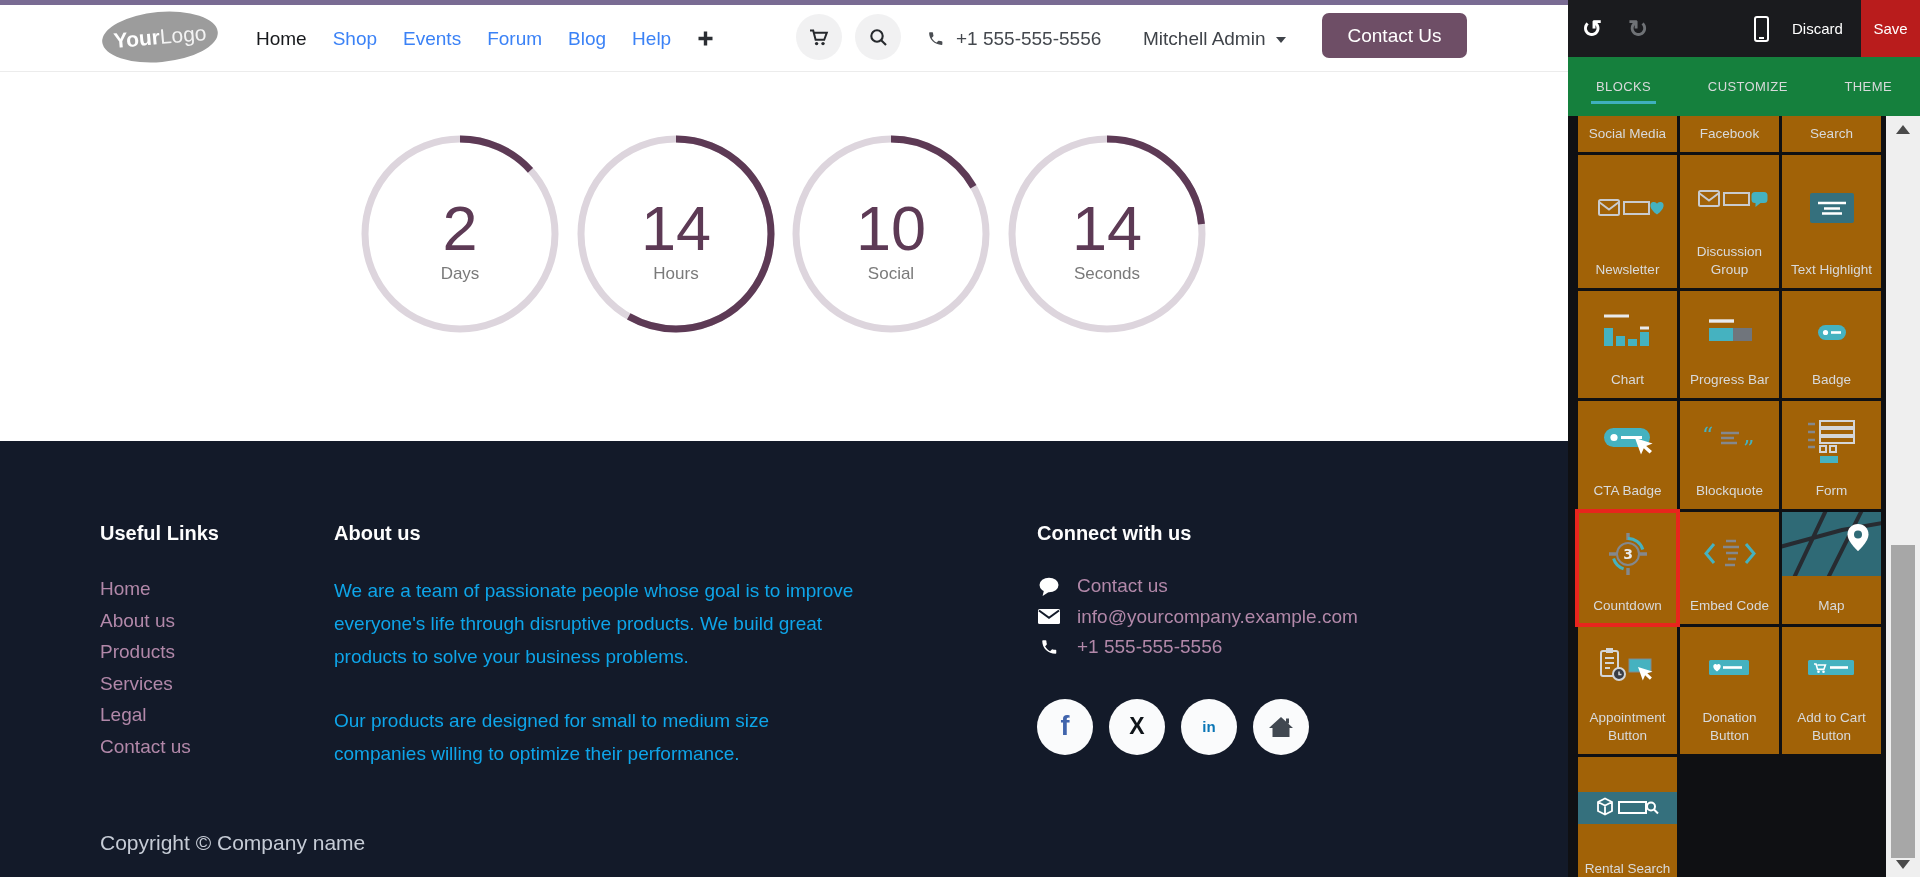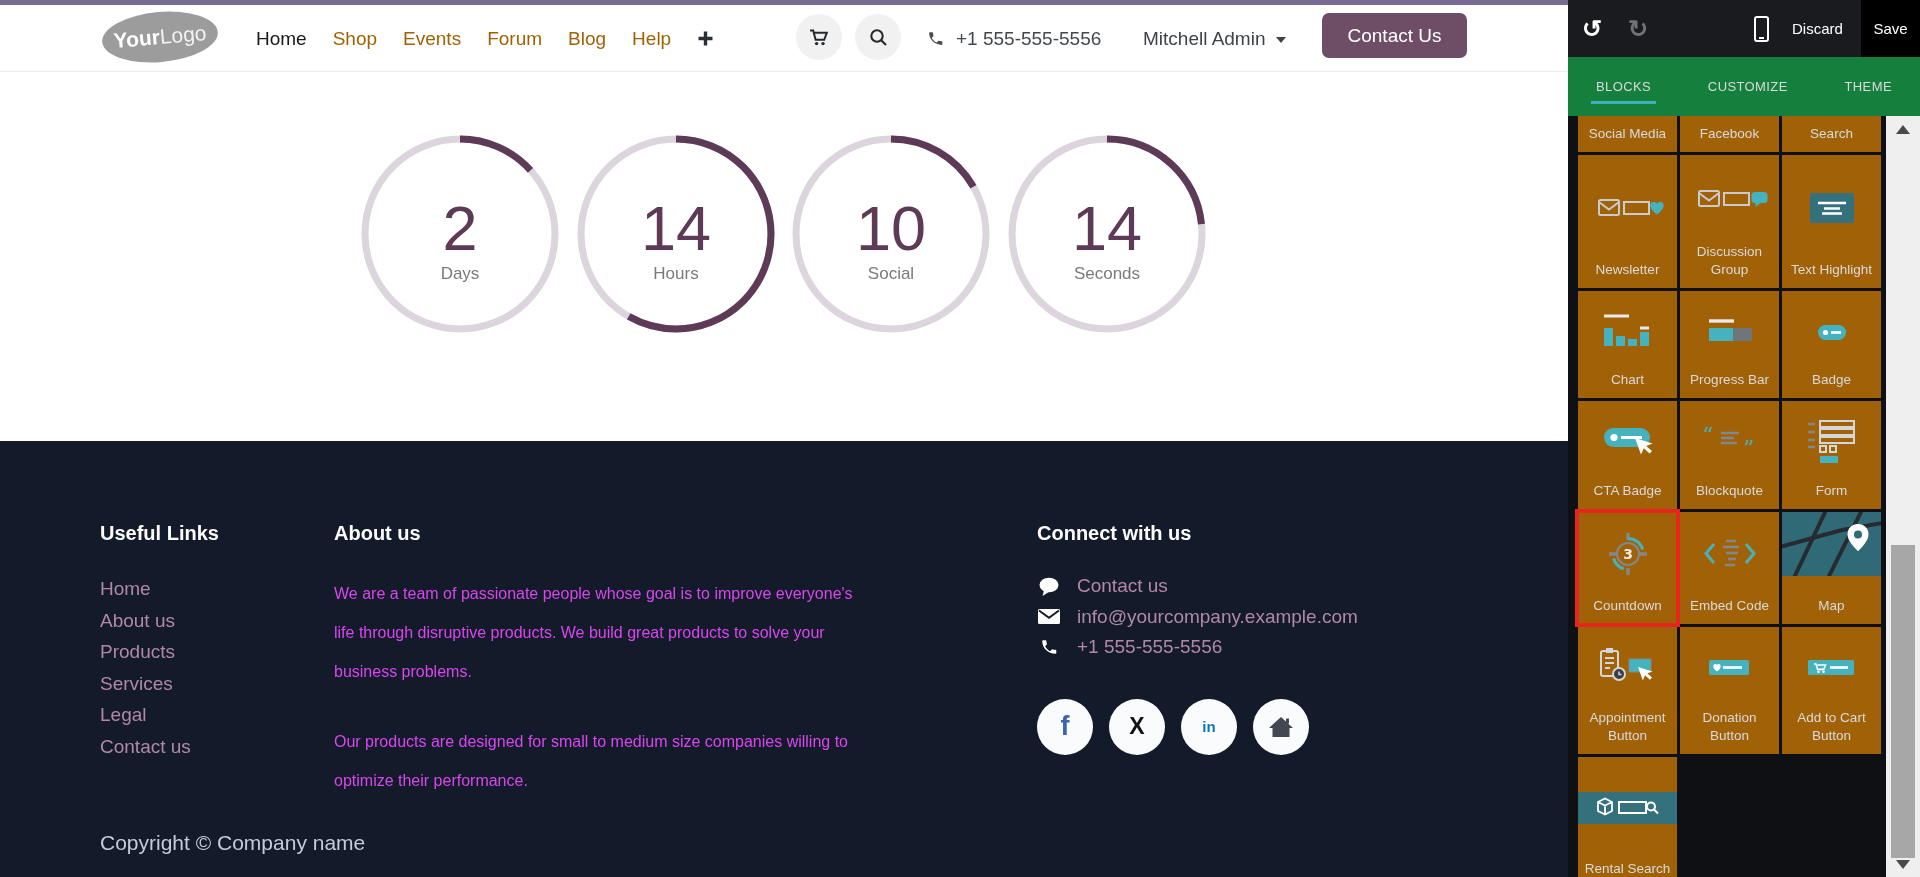--- a/index.html
+++ b/index.html
@@ -11,21 +11,21 @@
   .top-strip { position:absolute; left:0; top:0; width:1568px; height:5px; background:#796b93; }
 
   
   .navbar { position:absolute; left:0; top:5px; width:1568px; height:67px; background:#fff;
     border-bottom:1px solid #ececec; }
   .logo { position:absolute; left:102px; top:7px; width:116px; height:50px; background:#9c9c9c;
     border-radius:50%; transform:rotate(-5deg); display:flex; align-items:center; justify-content:center;
     color:#fff; font-size:21px; }
   .logo .b { font-weight:700; } .logo .l { font-weight:300; color:#f3f3f3; }
   .menu { position:absolute; left:256px; top:0; height:67px; display:flex; align-items:center; gap:26px; }
-  .menu-item { font-size:19px; color:#a16207; cursor:pointer; }
+  .menu-item { font-size:19px; color:#3b82f6; cursor:pointer; }
   .menu-item.active { color:#17191c; font-weight:500; }
   .plus-icon { display:flex; align-items:center; }
   .circle-btn { position:absolute; top:9px; width:46px; height:46px; border-radius:50%;
     background:#f1f1f2; display:flex; align-items:center; justify-content:center; }
   .cart-btn { left:796px; } .search-btn { left:855px; }
   .nav-phone { position:absolute; left:927px; top:0; height:67px; display:flex; align-items:center; gap:12px;
     font-size:19px; color:#44484e; }
   .nav-user { position:absolute; left:1143px; top:0; height:67px; display:flex; align-items:center; gap:10px;
     font-size:19px; color:#3f4349; cursor:pointer; }
   .caret-down { width:0; height:0; border-left:5px solid transparent; border-right:5px solid transparent;
@@ -43,21 +43,21 @@
   .dial .unit { font-size:17px; color:#7a7a7a; margin-top:4px; }
 
   
   .footer { position:absolute; left:0; top:441px; width:1568px; height:436px; background:#131a29; color:#f2f3f5; }
   .f-title { font-size:20px; font-weight:700; color:#fdfdfd; }
   .f-col-links { position:absolute; left:100px; top:81px; }
   .f-links { list-style:none; margin-top:29px; }
   .f-links li { line-height:30.5px; }
   .f-links a { color:#b288a9; font-size:19px; text-decoration:none; cursor:pointer; }
   .f-col-about { position:absolute; left:334px; top:81px; width:532px; }
-  .f-col-about p { font-size:16px; line-height:39px; color:#d946ef; margin-top:29px; }
+  .f-col-about p { font-size:19px; line-height:33px; color:#0ea5e9; margin-top:29px; }
   .f-col-about p + p { margin-top:31px; }
   .f-col-connect { position:absolute; left:1037px; top:81px; }
   .c-item { display:flex; align-items:center; gap:16px; line-height:30.5px; margin-top:0; }
   .c-list { margin-top:26px; }
   .c-item a { color:#b288a9; font-size:19px; text-decoration:none; }
   .c-icn { width:24px; display:flex; justify-content:center; }
   .socials { display:flex; gap:16px; margin-top:36px; }
   .soc { width:56px; height:56px; border-radius:50%; background:#fafbfc; display:flex; align-items:center;
     justify-content:center; cursor:pointer; }
   .soc .fb { color:#4064ac; font-size:27px; font-weight:700; }
@@ -68,21 +68,21 @@
   
   .panel { position:absolute; left:1568px; top:0; width:352px; height:877px; background:#0f1013; }
   .p-header { position:absolute; left:0; top:0; width:352px; height:57px; background:#1a1b1e; }
   .hicon { position:absolute; top:0; height:57px; display:flex; align-items:center; color:#fff; }
   .undo { left:14px; font-size:24px; font-weight:700; }
   .redo { left:60px; font-size:24px; font-weight:700; color:#6f7276; }
   .mobile { left:186px; }
   .mobile .ph { width:15px; height:26px; border:2px solid #fff; border-radius:3px; position:relative; }
   .mobile .ph::after { content:""; position:absolute; left:3px; bottom:1px; width:5px; height:2px; background:#fff; }
   .discard { left:224px; font-size:15px; cursor:pointer; }
-  .save-btn { position:absolute; right:0; top:0; width:59px; height:57px; background:#000000; color:#fff;
+  .save-btn { position:absolute; right:0; top:0; width:59px; height:57px; background:#b91c1c; color:#fff;
     border:none; font-size:15px; font-family:inherit; cursor:pointer; }
   .p-tabs { position:absolute; left:0; top:57px; width:352px; height:59px; background:#15803d;
     display:flex; align-items:center; justify-content:space-between; padding:0 28px; }
   .tab { font-size:13px; letter-spacing:.4px; color:#d8d9db; position:relative; cursor:pointer; }
   .tab.active::after { content:""; position:absolute; left:-5px; right:-5px; bottom:-10px; height:3px;
     background:#3fb0bd; }
 
   .blocks-grid { position:absolute; left:10px; top:116px; display:grid;
     grid-template-columns:99px 99px 99px;
     grid-template-rows:36px 133px 107px 108px 112px 127px 130px; gap:3px; }

